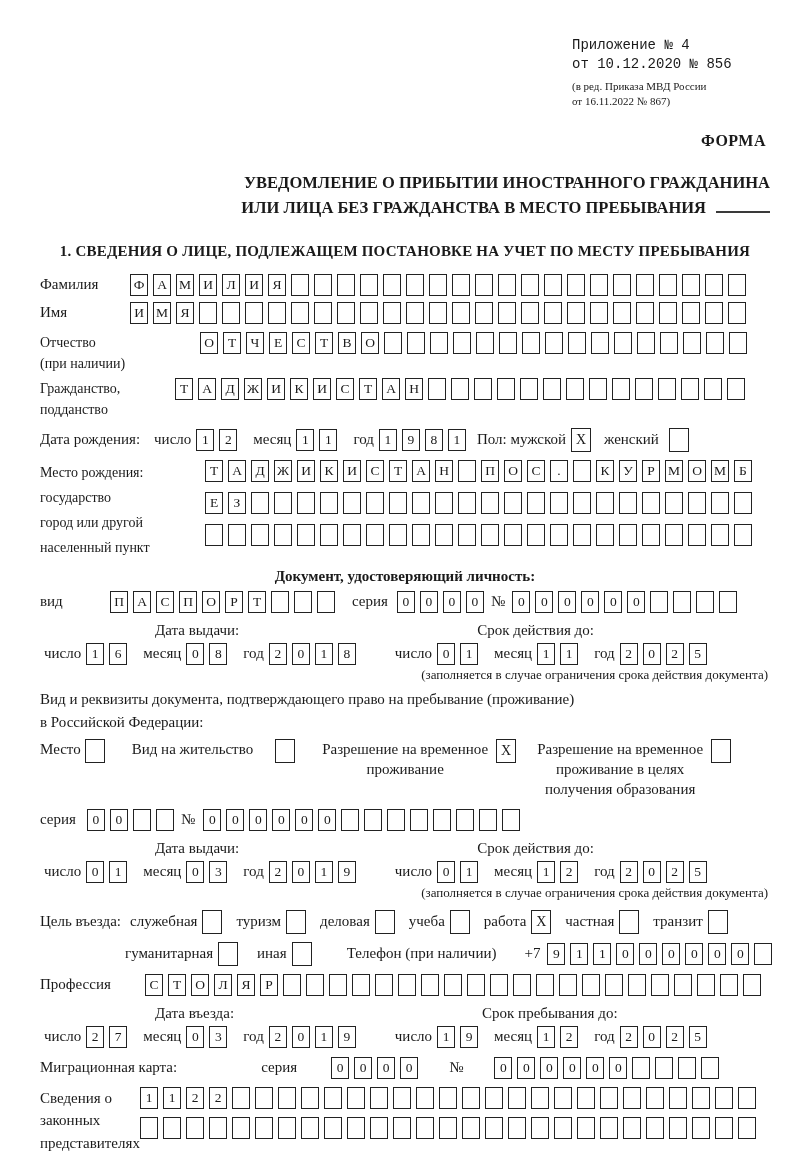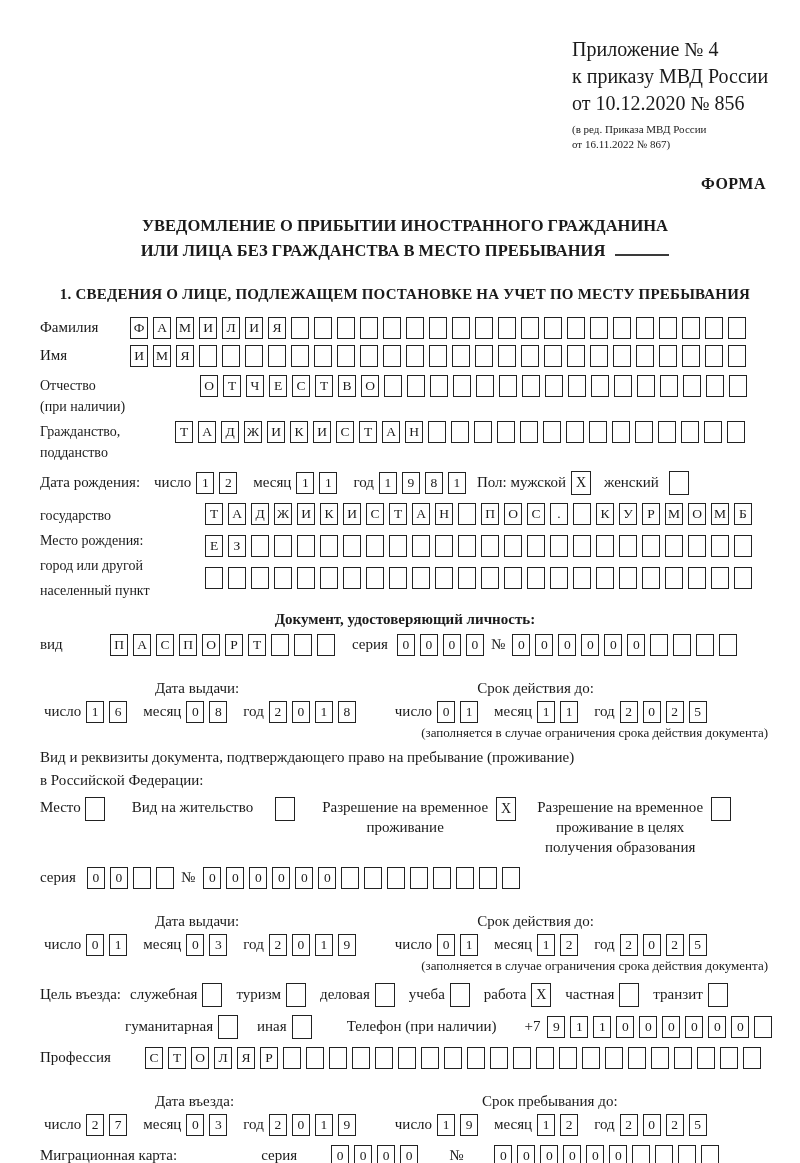--- a/index.html
+++ b/index.html
@@ -1,25 +1,25 @@
 <!DOCTYPE html>
 <html lang="ru"><head>
 <meta charset="utf-8">
 <style>
   html,body{margin:0;padding:0;background:#fff;}
   body{width:800px;height:1163px;overflow:hidden;color:#1a1a1a;
        font-family:"Liberation Serif","DejaVu Serif",serif;}
   .page{box-sizing:border-box;width:800px;height:1163px;padding:36px 30px 0 40px;}
 
   
-  .appendix{margin-left:532px;font-size:20px;line-height:1.35;}
+  .appendix{margin-left:532px;font-size:14px;line-height:1.35;font-family:Liberation Mono, monospace;}
   .revision{margin-left:532px;font-size:11px;line-height:1.4;margin-top:5px;}
   .forma{text-align:right;font-weight:bold;font-size:16px;margin-top:22px;padding-right:4px;letter-spacing:.5px;}
 
-  .doc-title{text-align:center;font-weight:bold;font-size:16.5px;line-height:1.55;margin-top:20px;}
+  .doc-title{text-align:right;font-weight:bold;font-size:16.5px;line-height:1.55;margin-top:20px;}
   .title-line{display:inline-block;width:54px;border-bottom:2.5px solid #3a3a3a;margin-left:10px;}
   .section-heading{text-align:center;font-weight:bold;font-size:15px;margin-top:22px;letter-spacing:.2px;}
 
   
   .row{display:flex;align-items:center;margin-top:6px;}
   .row.top{align-items:flex-start;}
   .lbl{font-size:15px;white-space:nowrap;}
   .w90{width:90px;flex-shrink:0;}
   .w135{width:135px;flex-shrink:0;}
   .w160{width:160px;flex-shrink:0;}
@@ -30,21 +30,21 @@
   .cell{display:inline-block;box-sizing:border-box;width:18px;height:22px;border:1.7px solid #222;
         margin-right:5px;text-align:center;font-size:13.5px;line-height:19px;vertical-align:middle;
         background:#fff;}
   .checkbox{width:20px;height:24px;line-height:21px;font-size:14px;}
 
   
   .dg{white-space:nowrap;display:inline-flex;align-items:center;}
   .dg .dlbl{font-size:15px;margin-right:5px;}
   .dg .cells{margin-right:11px;}
   .dg .cells:last-child{margin-right:0;}
-  .dates-head{display:flex;font-size:15px;margin-top:24px;}
+  .dates-head{display:flex;font-size:15px;margin-top:9px;}
   .note-right{font-size:13px;text-align:right;margin-top:2px;padding-right:2px;}
 
   .doc-heading{text-align:center;font-weight:bold;font-size:15px;margin-top:8px;}
 
   .opt{display:inline-flex;align-items:center;margin-left:9px;}
   .opt .lbl{margin-right:5px;}
   .opt-label{font-size:15px;line-height:20px;text-align:center;}
   .permit-row{display:flex;align-items:flex-start;margin-top:8px;}
   .permit-row .checkbox{margin-left:8px;}
 
@@ -52,21 +52,20 @@
   .rep-labels{width:100px;flex-shrink:0;font-size:15px;line-height:22.5px;white-space:nowrap;}
   .rep-rows .cells{display:block;margin-bottom:8px;}
 </style>
 </head>
 <body>
 
 <div class="page">
 
   <div class="appendix">
     <div>Приложение № 4</div>
-    <div>к приказу МВД России</div>
     <div>от 10.12.2020 № 856</div>
   </div>
   <div class="revision">
     <div>(в ред. Приказа МВД России</div>
     <div>от 16.11.2022 № 867)</div>
   </div>
   <div class="forma">ФОРМА</div>
 
   <div class="doc-title">
     <div>УВЕДОМЛЕНИЕ О ПРИБЫТИИ ИНОСТРАННОГО ГРАЖДАНИНА</div>
@@ -112,22 +111,22 @@
       <span class="cells"><span class="cell">1</span><span class="cell">9</span><span class="cell">8</span><span class="cell">1</span></span>
     </span>
     <span class="lbl" style="margin-left:6px;">Пол: мужской</span>
     <span class="cell checkbox" style="margin-left:5px;">X</span>
     <span class="lbl" style="margin-left:8px;">женский</span>
     <span class="cell checkbox" style="margin-left:10px;"></span>
   </div>
 
   <div class="row top" style="margin-top:8px;">
     <div class="lbl-block" style="width:165px;line-height:25px;">
+      <div>Место рождения:</div>
       <div>государство</div>
-      <div>Место рождения:</div>
       <div>город или другой</div>
       <div>населенный пункт</div>
     </div>
     <div>
       <div class="cells" style="margin-bottom:10px;"><span class="cell">Т</span><span class="cell">А</span><span class="cell">Д</span><span class="cell">Ж</span><span class="cell">И</span><span class="cell">К</span><span class="cell">И</span><span class="cell">С</span><span class="cell">Т</span><span class="cell">А</span><span class="cell">Н</span><span class="cell"></span><span class="cell">П</span><span class="cell">О</span><span class="cell">С</span><span class="cell">.</span><span class="cell"></span><span class="cell">К</span><span class="cell">У</span><span class="cell">Р</span><span class="cell">М</span><span class="cell">О</span><span class="cell">М</span><span class="cell">Б</span></div>
       <div class="cells" style="margin-bottom:10px;"><span class="cell">Е</span><span class="cell">З</span><span class="cell"></span><span class="cell"></span><span class="cell"></span><span class="cell"></span><span class="cell"></span><span class="cell"></span><span class="cell"></span><span class="cell"></span><span class="cell"></span><span class="cell"></span><span class="cell"></span><span class="cell"></span><span class="cell"></span><span class="cell"></span><span class="cell"></span><span class="cell"></span><span class="cell"></span><span class="cell"></span><span class="cell"></span><span class="cell"></span><span class="cell"></span><span class="cell"></span></div>
       <div class="cells"><span class="cell"></span><span class="cell"></span><span class="cell"></span><span class="cell"></span><span class="cell"></span><span class="cell"></span><span class="cell"></span><span class="cell"></span><span class="cell"></span><span class="cell"></span><span class="cell"></span><span class="cell"></span><span class="cell"></span><span class="cell"></span><span class="cell"></span><span class="cell"></span><span class="cell"></span><span class="cell"></span><span class="cell"></span><span class="cell"></span><span class="cell"></span><span class="cell"></span><span class="cell"></span><span class="cell"></span></div>
     </div>
   </div>
 

